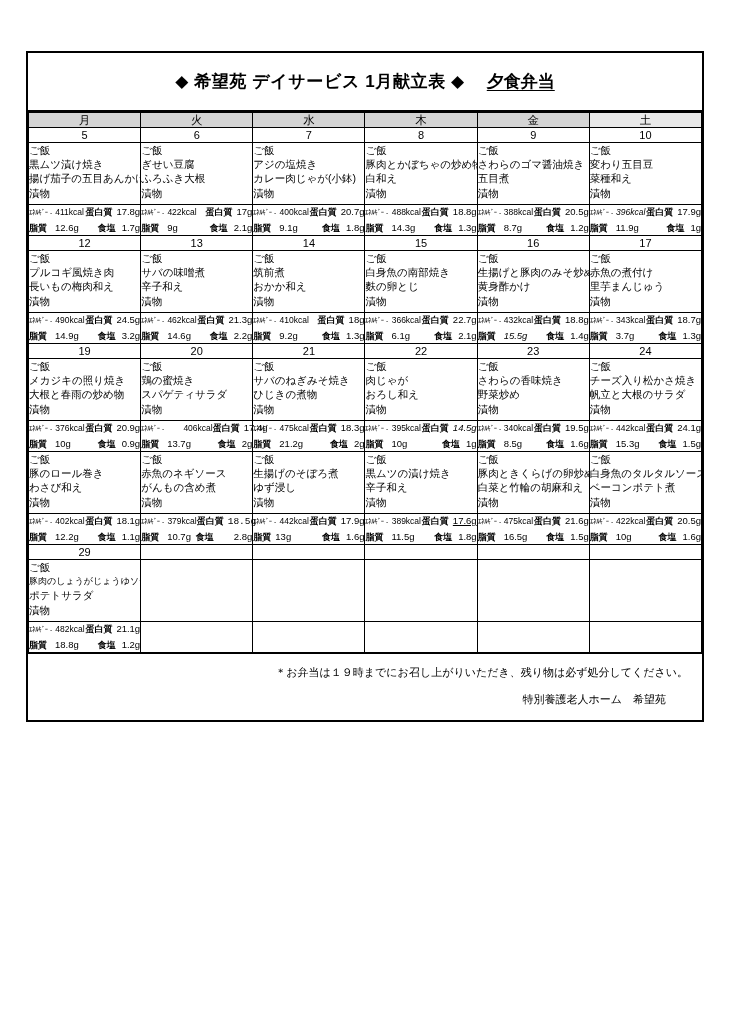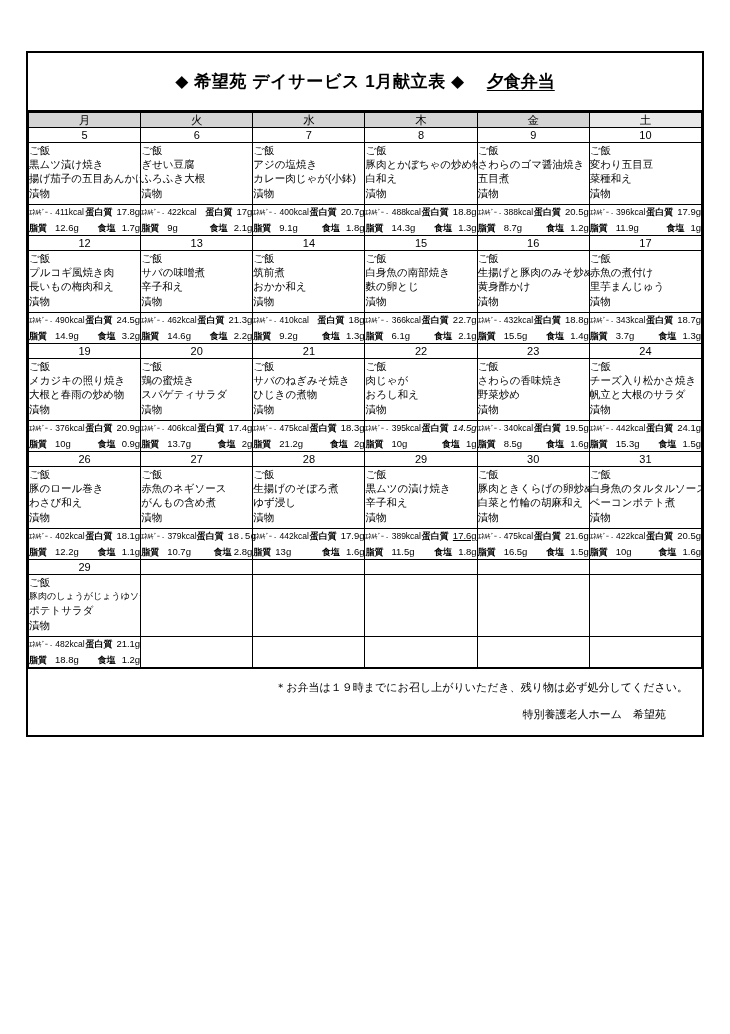--- a/index.html
+++ b/index.html
@@ -295,21 +295,21 @@
                 <span class="nval" style="margin-left: 8px;">8.7g</span>
                 <span class="gap"></span>
                 <span class="nval" style="font-weight: bold; font-size: 9px;">食塩</span>
                 <span class="nval" style="margin-left: 6px;">1.2g</span>
               </div>
             </td>
             <td class="nutri">
               <div class="nline">
                 <span class="nlabel">ｴﾈﾙｷﾞｰ</span>
                 <span class="nlabel">-</span>
-                <span class="nval kc" style="margin-left: 3px;">396kcal</span>
+                <span class="nval kc" style="margin-left: 3px; font-style: italic;">396kcal</span>
                 <span class="gap"></span>
                 <span class="nval" style="font-weight: bold; font-size: 9px;">蛋白質</span>
                 <span class="nval" style="margin-left: 4px;">17.9g</span>
               </div>
               <div class="nline">
                 <span class="nval" style="font-weight: bold; font-size: 9px;">脂質</span>
                 <span class="nval" style="margin-left: 8px;">11.9g</span>
                 <span class="gap"></span>
                 <span class="nval" style="font-weight: bold; font-size: 9px;">食塩</span>
                 <span class="nval" style="margin-left: 6px;">1g</span>
@@ -435,21 +435,21 @@
               <div class="nline">
                 <span class="nlabel">ｴﾈﾙｷﾞｰ</span>
                 <span class="nlabel">-</span>
                 <span class="nval kc" style="margin-left: 3px;">432kcal</span>
                 <span class="gap"></span>
                 <span class="nval" style="font-weight: bold; font-size: 9px;">蛋白質</span>
                 <span class="nval" style="margin-left: 4px;">18.8g</span>
               </div>
               <div class="nline">
                 <span class="nval" style="font-weight: bold; font-size: 9px;">脂質</span>
-                <span class="nval" style="margin-left: 8px;">15.5g</span>
+                <span class="nval" style="margin-left: 8px; font-style: italic;">15.5g</span>
                 <span class="gap"></span>
                 <span class="nval" style="font-weight: bold; font-size: 9px;">食塩</span>
                 <span class="nval" style="margin-left: 6px;">1.4g</span>
               </div>
             </td>
             <td class="nutri">
               <div class="nline">
                 <span class="nlabel">ｴﾈﾙｷﾞｰ</span>
                 <span class="nlabel">-</span>
                 <span class="nval kc" style="margin-left: 3px;">343kcal</span>
@@ -527,21 +527,21 @@
                 <span class="nval" style="margin-left: 8px;">10g</span>
                 <span class="gap"></span>
                 <span class="nval" style="font-weight: bold; font-size: 9px;">食塩</span>
                 <span class="nval" style="margin-left: 6px;">0.9g</span>
               </div>
             </td>
             <td class="nutri">
               <div class="nline">
                 <span class="nlabel">ｴﾈﾙｷﾞｰ</span>
                 <span class="nlabel">-</span>
-                <span class="nval kc" style="margin-left: 3px;">406kcal</span>
+                <span class="nval kc" style="margin-left: 19px;">406kcal</span>
                 <span class="gap"></span>
                 <span class="nval" style="font-weight: bold; font-size: 9px;">蛋白質</span>
                 <span class="nval" style="margin-left: 4px;">17.4g</span>
               </div>
               <div class="nline">
                 <span class="nval" style="font-weight: bold; font-size: 9px;">脂質</span>
                 <span class="nval" style="margin-left: 8px;">13.7g</span>
                 <span class="gap"></span>
                 <span class="nval" style="font-weight: bold; font-size: 9px;">食塩</span>
                 <span class="nval" style="margin-left: 6px;">2g</span>
@@ -608,28 +608,20 @@
                 <span class="nval" style="margin-left: 4px;">24.1g</span>
               </div>
               <div class="nline">
                 <span class="nval" style="font-weight: bold; font-size: 9px;">脂質</span>
                 <span class="nval" style="margin-left: 8px;">15.3g</span>
                 <span class="gap"></span>
                 <span class="nval" style="font-weight: bold; font-size: 9px;">食塩</span>
                 <span class="nval" style="margin-left: 6px;">1.5g</span>
               </div>
             </td>
-          </tr>
-          <tr>
-            <td class="datenum">26</td>
-            <td class="datenum">27</td>
-            <td class="datenum">28</td>
-            <td class="datenum">29</td>
-            <td class="datenum">30</td>
-            <td class="datenum">31</td>
           </tr>
           <tr>
             <td class="menu">
               <div class="dish">ご飯</div>
               <div class="dish">豚のロール巻き</div>
               <div class="dish">わさび和え</div>
               <div class="dish">漬物</div>
             </td>
             <td class="menu">
               <div class="dish">ご飯</div>
@@ -687,21 +679,21 @@
                 <span class="nval kc" style="margin-left: 3px;">379kcal</span>
                 <span class="gap"></span>
                 <span class="nval" style="font-weight: bold; font-size: 9px;">蛋白質</span>
                 <span class="nval" style="margin-left: 4px; font-family: Liberation Mono, monospace;">18.5g</span>
               </div>
               <div class="nline">
                 <span class="nval" style="font-weight: bold; font-size: 9px;">脂質</span>
                 <span class="nval" style="margin-left: 8px;">10.7g</span>
                 <span class="gap"></span>
                 <span class="nval" style="font-weight: bold; font-size: 9px;">食塩</span>
-                <span class="nval" style="margin-left: 2px; text-align: center;">2.8g</span>
+                <span class="nval" style="margin-left: 20px; text-align: center;">2.8g</span>
               </div>
             </td>
             <td class="nutri">
               <div class="nline">
                 <span class="nlabel">ｴﾈﾙｷﾞｰ</span>
                 <span class="nlabel">-</span>
                 <span class="nval kc" style="margin-left: 3px;">442kcal</span>
                 <span class="gap"></span>
                 <span class="nval" style="font-weight: bold; font-size: 9px;">蛋白質</span>
                 <span class="nval" style="margin-left: 4px;">17.9g</span>

